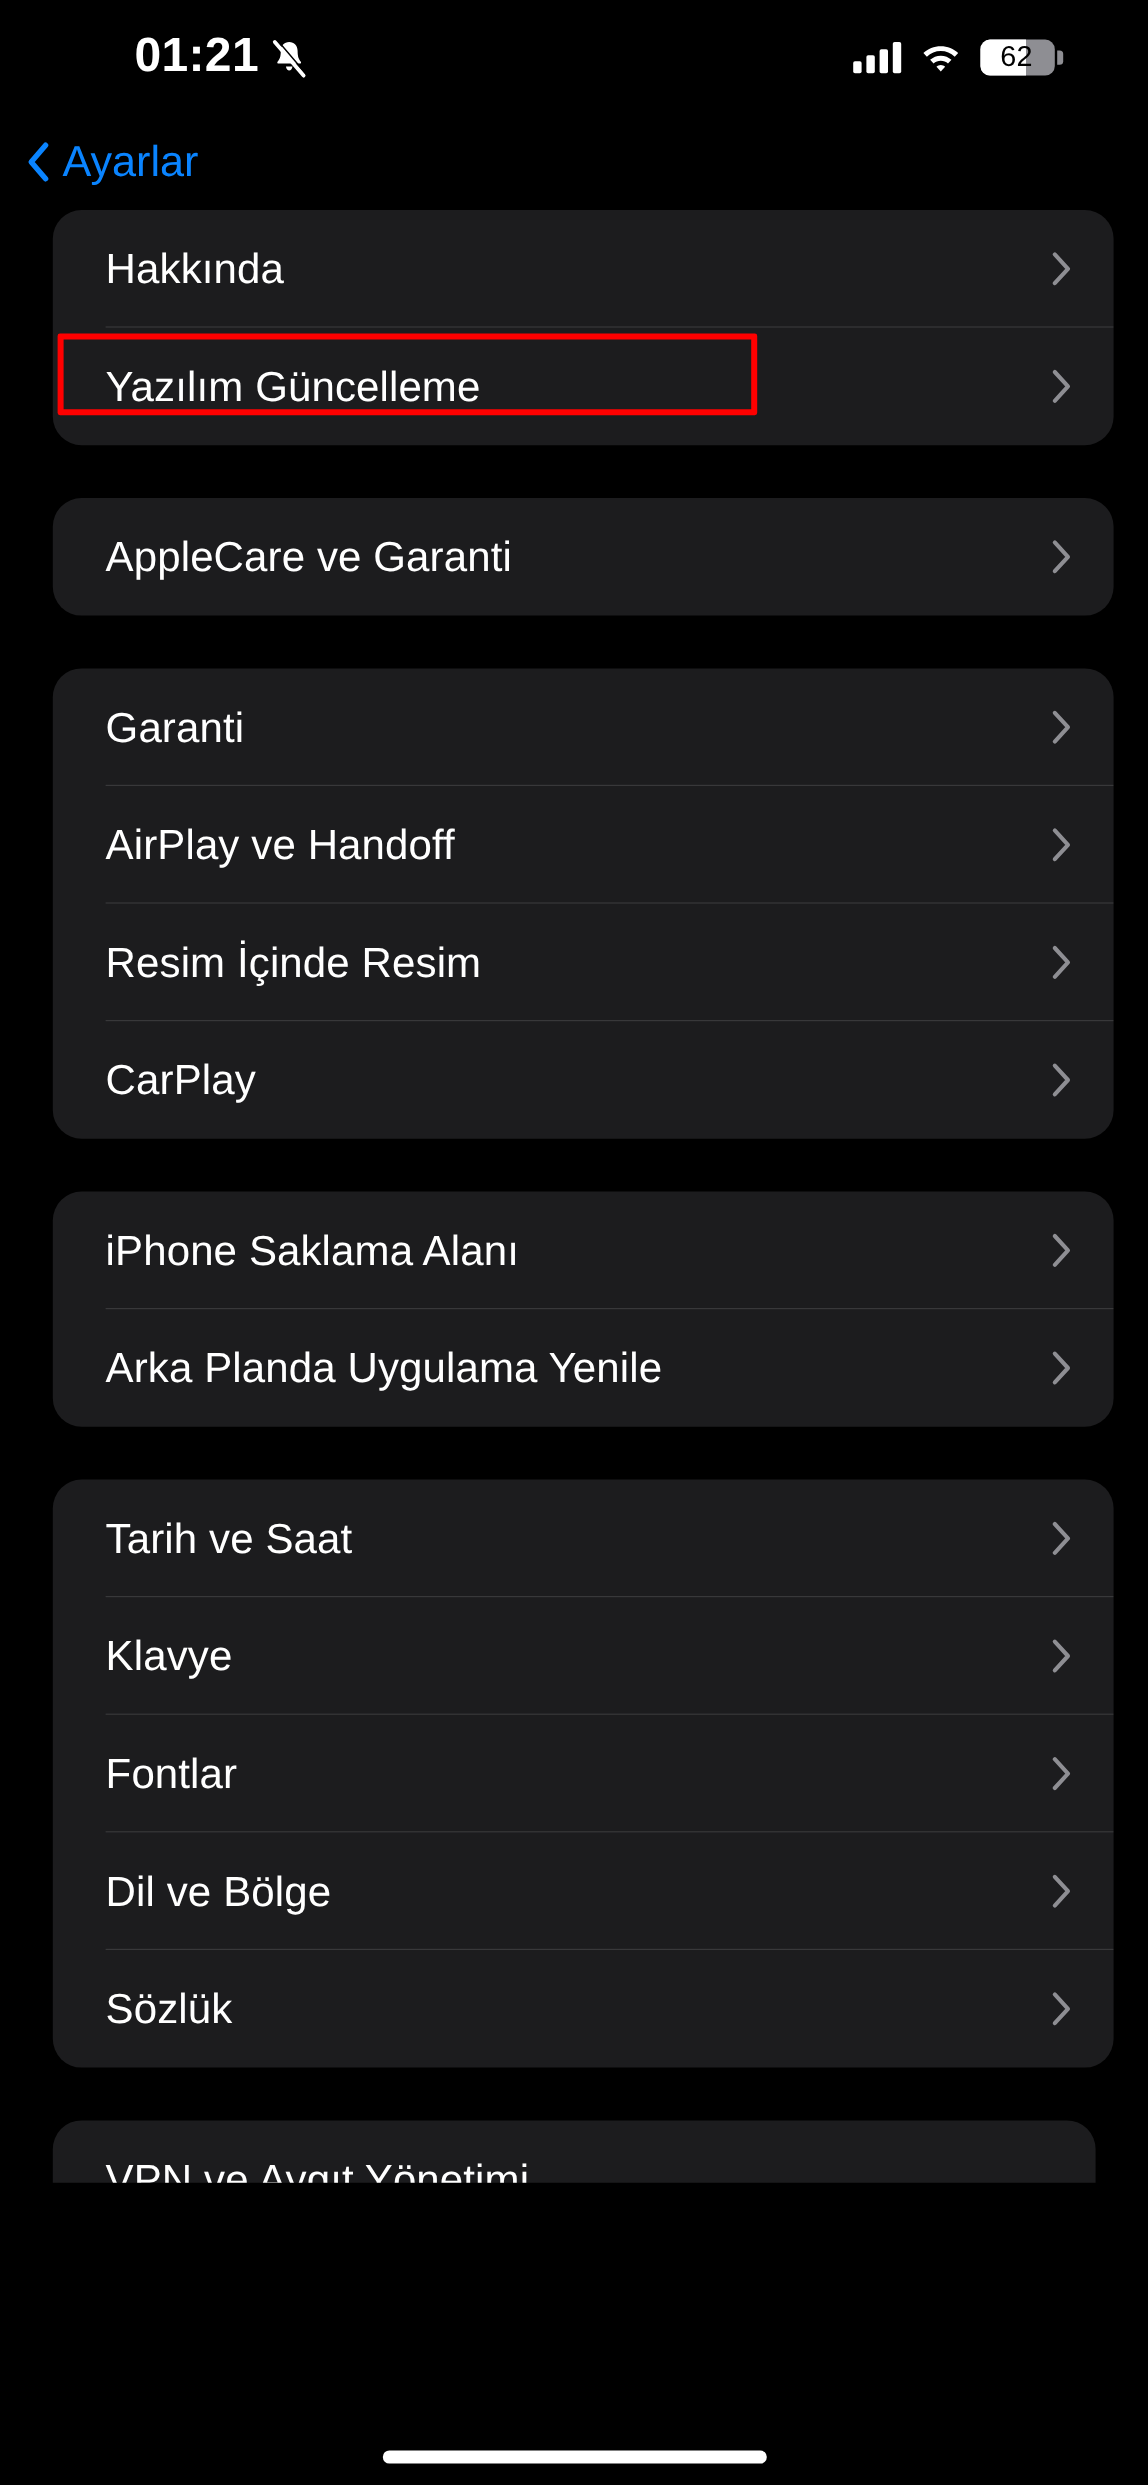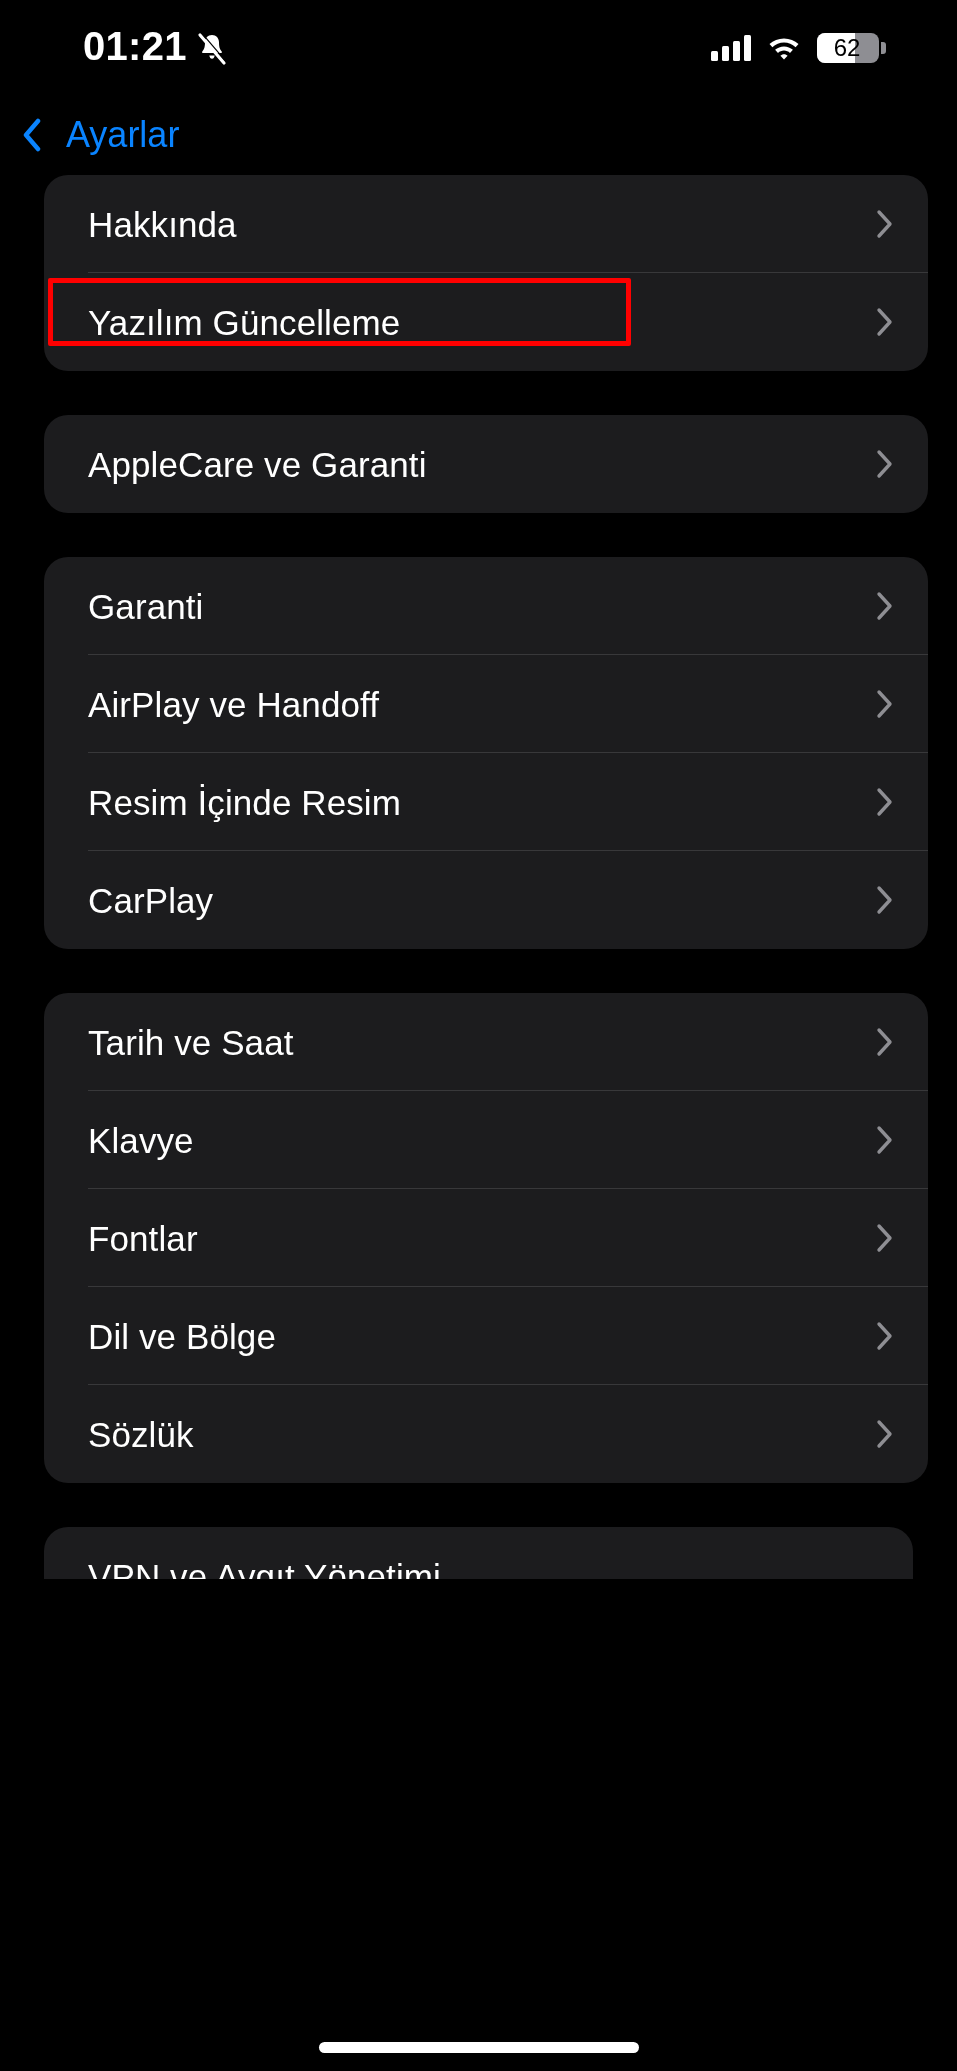--- a/index.html
+++ b/index.html
@@ -10,21 +10,21 @@
     overflow:hidden;
   }
   .screen { position:relative; width:957px; height:2071px; background:#000; }
 
   
   .statusbar {
     position:absolute; top:0; left:0; width:957px; height:95px;
     display:flex; align-items:center; justify-content:space-between;
     padding:0 66px 0 0;
   }
-  .sb-left { display:flex; align-items:center; gap:10px; padding-left:83px; }
+  .sb-left { display:flex; align-items:center; gap:10px; padding-left:112px; }
   .sb-time {
     color:#fff; font-size:40px; font-weight:700; letter-spacing:0.3px;
     line-height:1; position:relative; top:-2px;
   }
   .sb-bell { width:30px; height:34px; position:relative; top:1px; }
   .sb-right { display:flex; align-items:center; gap:16px; padding-right:12px; }
   .sb-signal { display:flex; align-items:flex-end; gap:4px; height:26px; }
   .sb-signal i { display:block; width:7px; background:#fff; border-radius:1.5px; }
   .sb-signal i:nth-child(1){ height:10px; }
   .sb-signal i:nth-child(2){ height:15px; }
@@ -48,21 +48,21 @@
     position:absolute; right:-7px; top:50%; transform:translateY(-50%);
     width:5px; height:12px; background:#8e8e93; border-radius:0 3px 3px 0;
   }
 
   
   .navbar {
     position:absolute; top:95px; left:0; width:957px; height:80px;
   }
   .nav-back {
     position:absolute; left:22px; top:50%; transform:translateY(-50%);
-    display:flex; align-items:center; gap:24px;
+    display:flex; align-items:center; gap:10px;
     color:#0a84ff; font-size:36px; line-height:1;
   }
   .nav-chev { width:20px; height:34px; }
   .nav-title {
     position:absolute; left:0; right:0; top:50%; transform:translateY(-50%);
     text-align:center; color:#fff; font-size:36px; font-weight:700; line-height:1;
   }
 
   
   .list { position:absolute; top:175px; left:0; width:957px; }
@@ -230,20 +230,39 @@
       <div class="row">
         <span class="row-label">CarPlay</span>
         <span class="row-chev">
           <svg viewBox="0 0 18 30" width="18" height="30">
               <polyline points="3,3 14,15 3,27" fill="none" stroke="#8e8e93" stroke-width="3.4" stroke-linecap="round" stroke-linejoin="round"></polyline>
             </svg>
         </span>
       </div>
     </div>
 
+    <div class="group">
+      <div class="row">
+        <span class="row-label">iPhone Saklama Alanı</span>
+        <span class="row-chev">
+          <svg viewBox="0 0 18 30" width="18" height="30">
+              <polyline points="3,3 14,15 3,27" fill="none" stroke="#8e8e93" stroke-width="3.4" stroke-linecap="round" stroke-linejoin="round"></polyline>
+            </svg>
+        </span>
+        <span class="sep"></span>
+      </div>
+      <div class="row">
+        <span class="row-label">Arka Planda Uygulama Yenile</span>
+        <span class="row-chev">
+          <svg viewBox="0 0 18 30" width="18" height="30">
+              <polyline points="3,3 14,15 3,27" fill="none" stroke="#8e8e93" stroke-width="3.4" stroke-linecap="round" stroke-linejoin="round"></polyline>
+            </svg>
+        </span>
+      </div>
+    </div>
 
     <div class="group">
       <div class="row">
         <span class="row-label">Tarih ve Saat</span>
         <span class="row-chev">
           <svg viewBox="0 0 18 30" width="18" height="30">
               <polyline points="3,3 14,15 3,27" fill="none" stroke="#8e8e93" stroke-width="3.4" stroke-linecap="round" stroke-linejoin="round"></polyline>
             </svg>
         </span>
         <span class="sep"></span>

